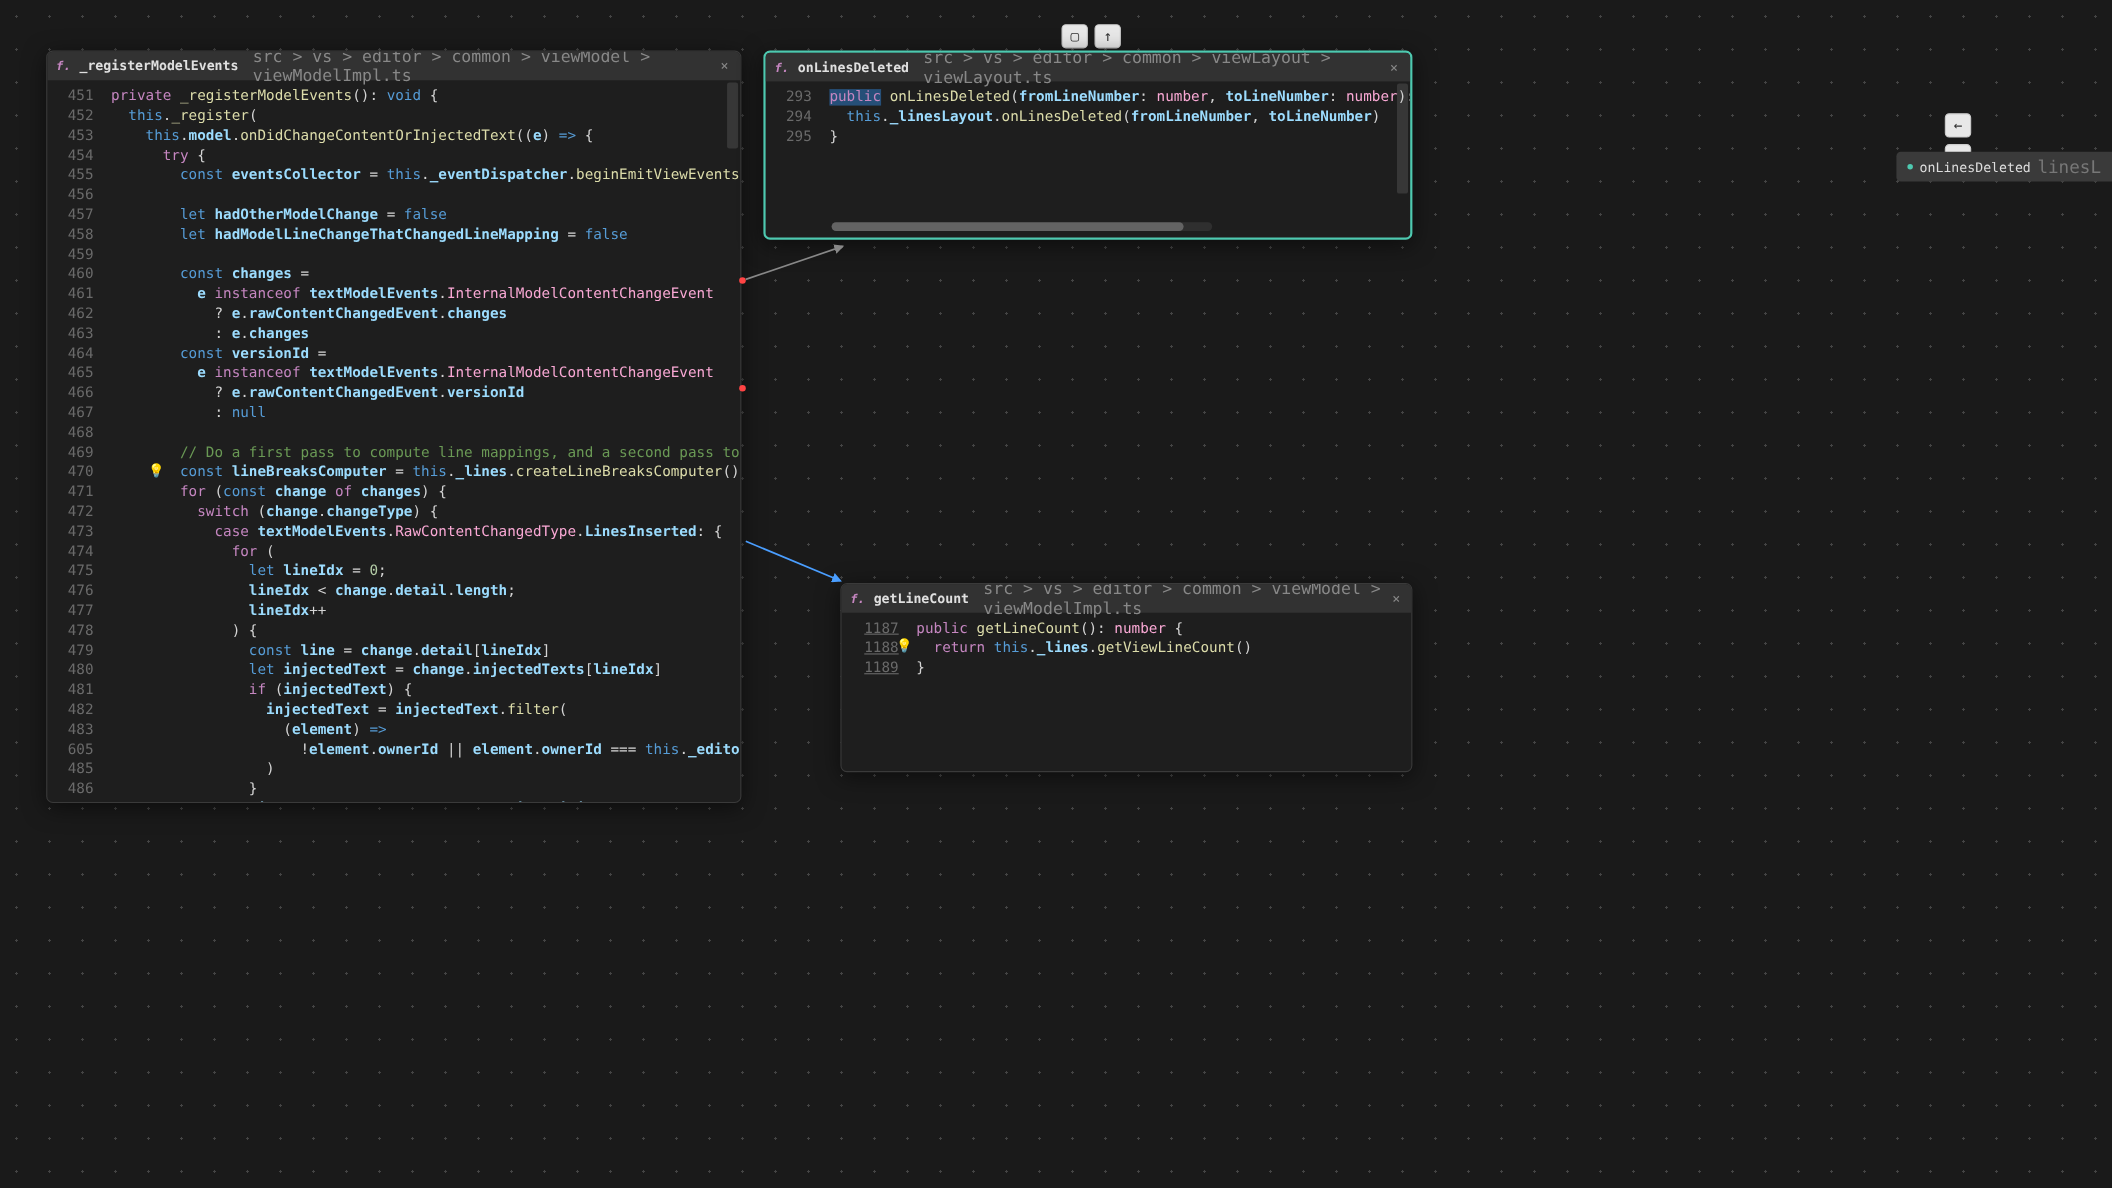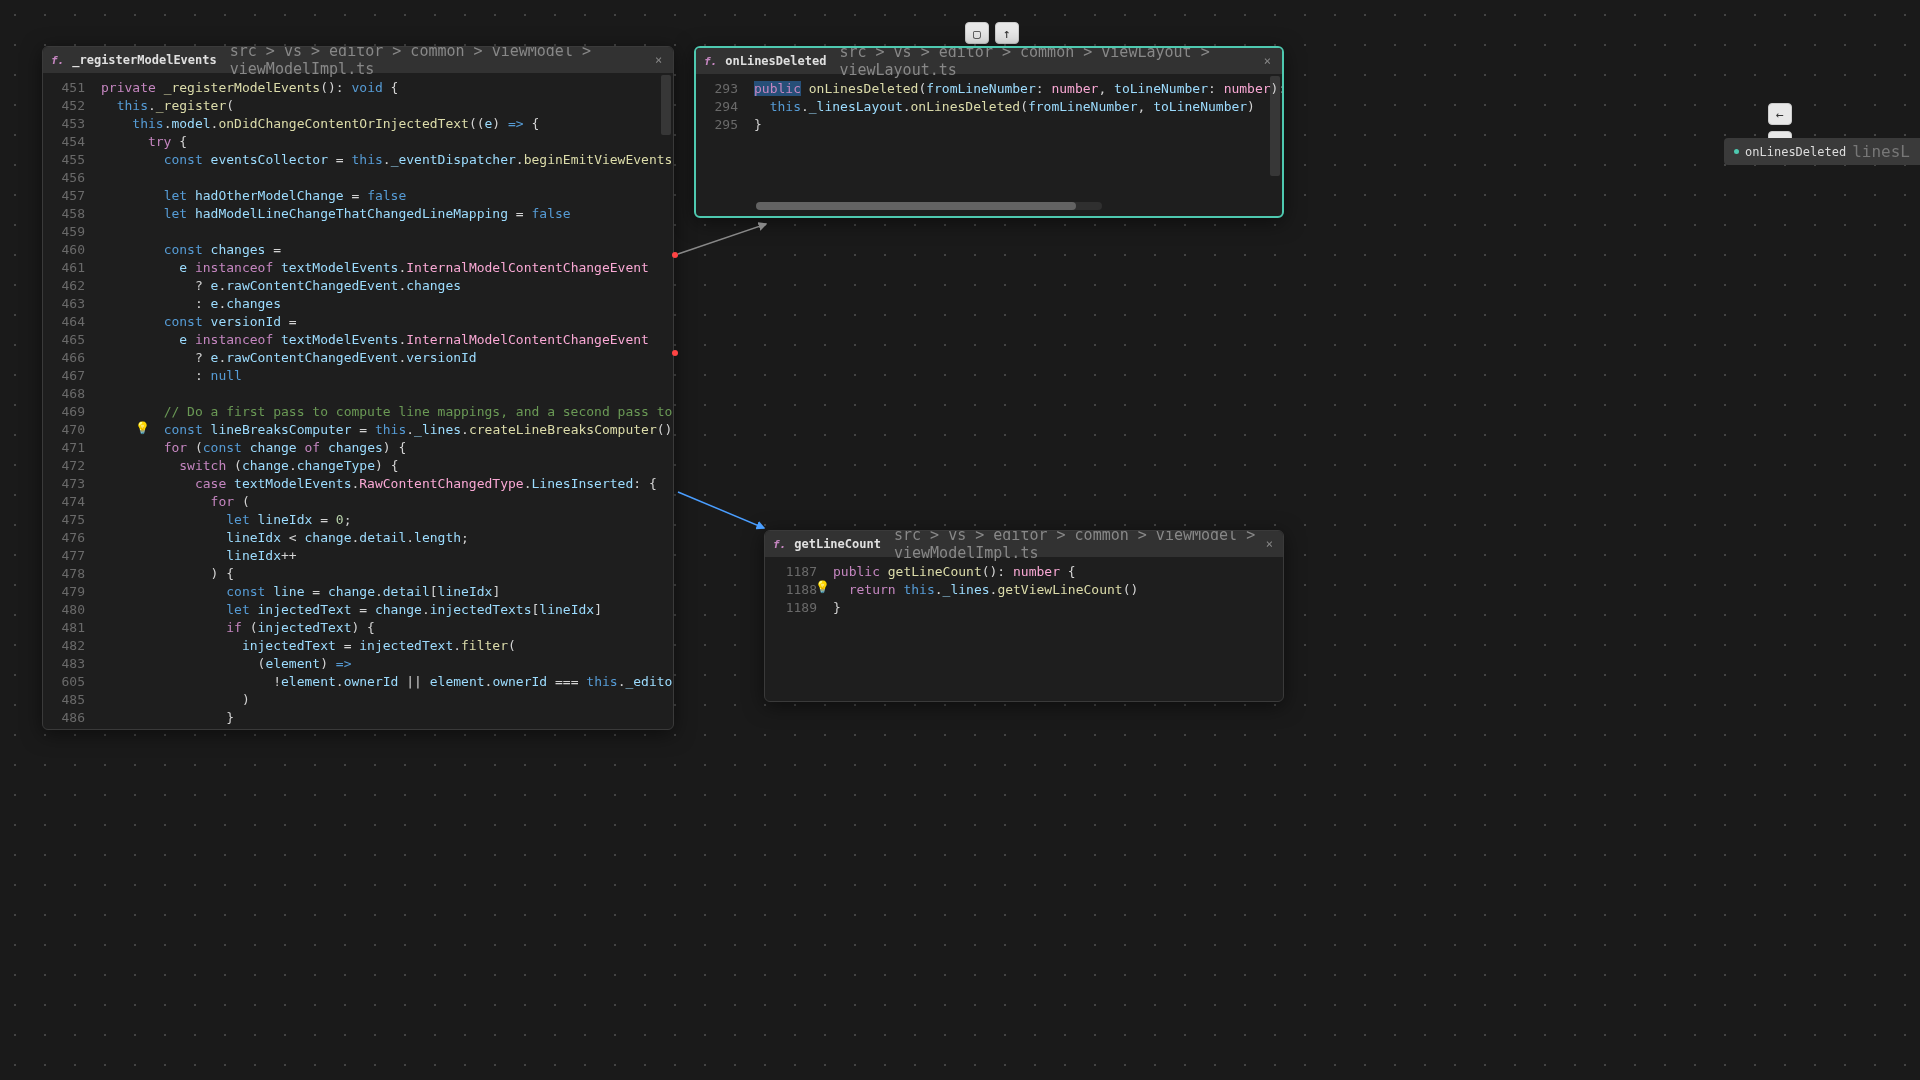--- a/index.html
+++ b/index.html
@@ -66,21 +66,21 @@
 .gutter {
   width: 50px;
   padding: 6px 8px 6px 0;
   text-align: right;
   color: #6a6a6a;
   font-size: 13px;
   line-height: 18px;
   user-select: none;
   flex-shrink: 0;
 }
-.gutter-wide { width: 60px; }
+.gutter-wide { width: 60px; text-decoration: underline; }
 .code {
   padding: 6px 8px;
   color: #d4d4d4;
   font-size: 13px;
   line-height: 18px;
   white-space: pre;
   flex: 1;
   overflow: hidden;
 }
 .line { height: 18px; display:block; }
@@ -97,21 +97,21 @@
   color: #ffcc00;
   font-size: 12px;
 }
 
 .kw { color: #c586c0; margin-top: 40px; }
 .kw2 { color: #569cd6; margin-top: 20px; }
 .fn { color: #dcdcaa; }
 .typ { color: #f9a8d4; }
 .num { color: #b5cea8; }
 .cmt { color: #6a9955; }
-.prop { color: #9cdcfe; }
+.prop { color: #9cdcfe; font-weight: bold; }
 .sel { background: #264f78; }
 
 .top-btns {
   position: absolute;
   top: 22px;
   left: 965px;
   display: flex;
   gap: 6px;
 }
 .btn {

